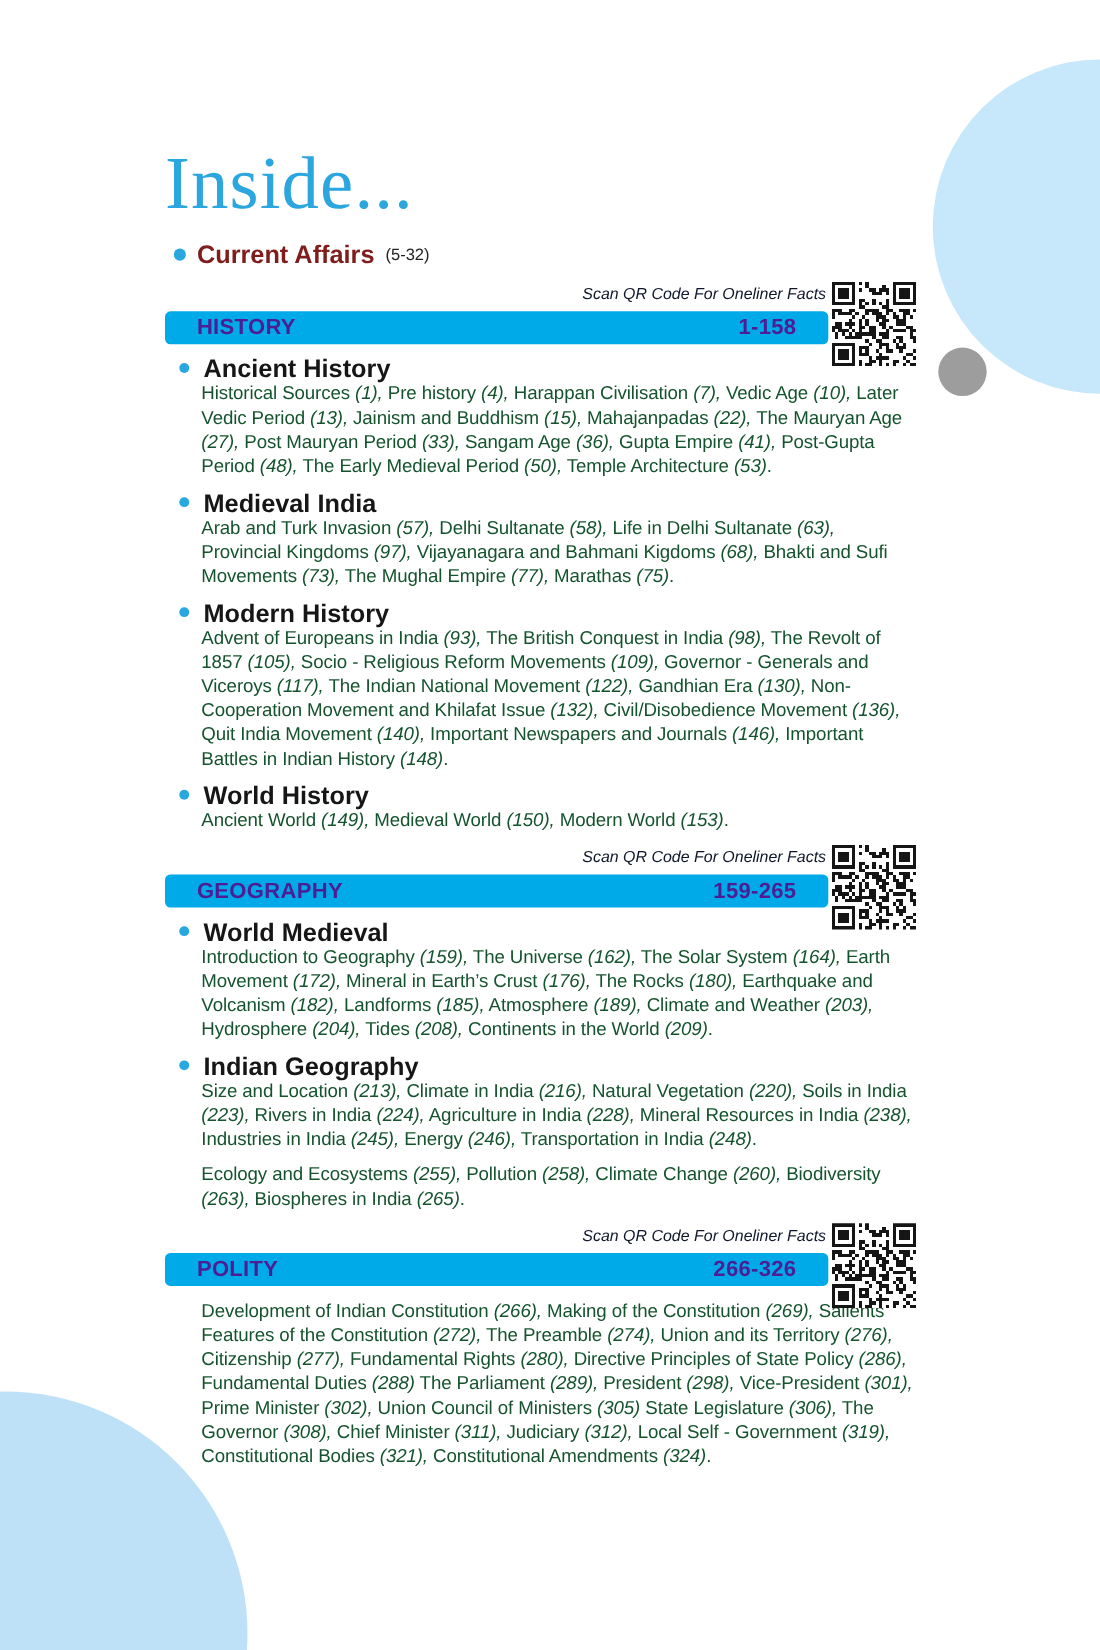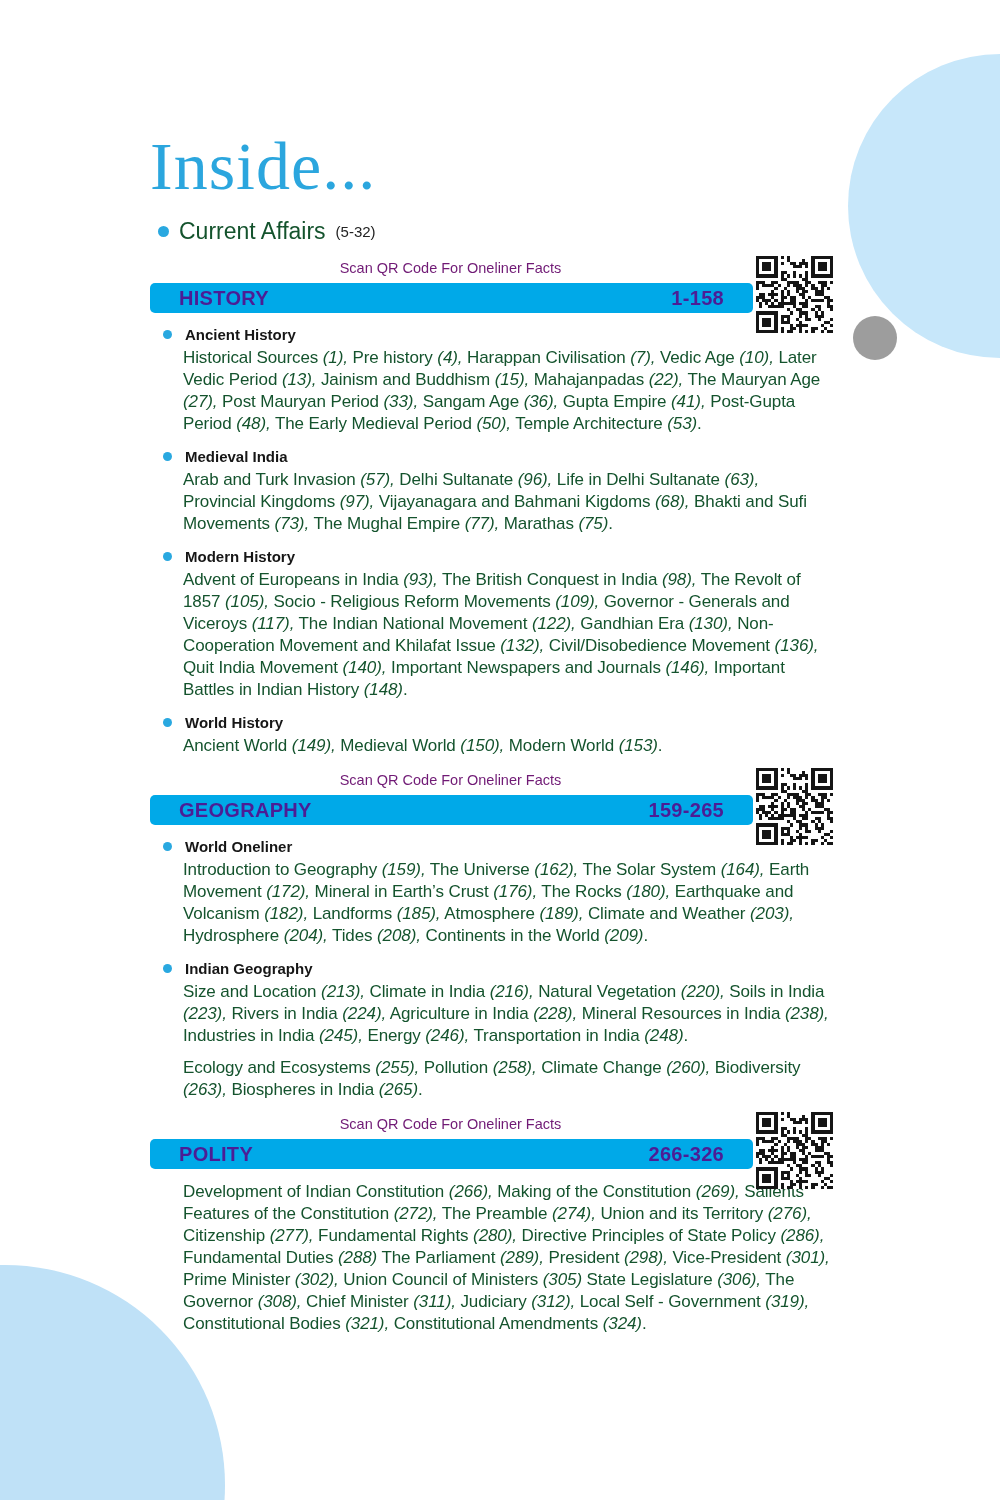--- a/index.html
+++ b/index.html
@@ -26,40 +26,40 @@
   }
 
   .dot{width:11px;height:11px;border-radius:50%;background:#29a8e0;flex:none;}
   .dot.small{width:9px;height:9px;margin-top:7px;}
 
   .current-affairs{
     display:flex;align-items:center;gap:10px;
     margin-top:18px;padding-left:8px;
     font-size:23px;line-height:27px;
   }
-  .ca-label{font-weight:normal;color:#14532d;}
+  .ca-label{font-weight:bold;color:#7f1d1d;}
   .ca-range{font-weight:normal;color:#232323;font-size:15px;}
 
   .section-header{position:relative;margin-top:14px;width:603px;}
   .qr-label{
-    text-align:center;font-size:14.5px;line-height:19px;color:#701a75;
-    padding-right:2px;margin-bottom:5px;
+    text-align:right;font-size:14.5px;line-height:19px;color:#0f172a;
+    padding-right:2px;margin-bottom:5px;font-style:italic;
   }
   .bar{
     height:30px;background:#00a9e8;border-radius:5px;
     display:flex;align-items:center;justify-content:space-between;
     padding:0 29px;color:#4c1d95;font-weight:bold;font-size:20px;
     letter-spacing:0.3px;
   }
   .qr-box{position:absolute;left:606px;top:-3px;width:77px;height:77px;}
 
   .subsection{margin-top:10px;}
   .subhead{
     display:flex;gap:13px;padding-left:13px;
-    font-size:15px;font-weight:bold;line-height:24px;color:#161616;
+    font-size:23px;font-weight:bold;line-height:24px;color:#161616;
   }
   .subbody{
     margin-left:33px;
     font-size:17px;line-height:22px;letter-spacing:-0.1px;
     color:#14532d;
   }
   .subbody i{font-style:italic;}
   .polity-body{margin-top:12px;}
 </style>
 </head>
@@ -98,21 +98,21 @@
         <span>Ancient History</span>
       </div>
       <div class="subbody">Historical Sources <i>(1),</i> Pre history <i>(4),</i> Harappan Civilisation <i>(7),</i> Vedic Age <i>(10),</i> Later Vedic Period <i>(13),</i> Jainism and Buddhism <i>(15),</i> Mahajanpadas <i>(22),</i> The Mauryan Age <i>(27),</i> Post Mauryan Period <i>(33),</i> Sangam Age <i>(36),</i> Gupta Empire <i>(41),</i> Post-Gupta Period <i>(48),</i> The Early Medieval Period <i>(50),</i> Temple Architecture <i>(53)</i>.</div>
     </div>
 
     <div class="subsection">
       <div class="subhead">
         <span class="dot small"></span>
         <span>Medieval India</span>
       </div>
-      <div class="subbody">Arab and Turk Invasion <i>(57),</i> Delhi Sultanate <i>(96),</i> Life in Delhi Sultanate <i>(63),</i> Provincial Kingdoms <i>(97),</i> Vijayanagara and Bahmani Kigdoms <i>(68),</i> Bhakti and Sufi Movements <i>(73),</i> The Mughal Empire <i>(77),</i> Marathas <i>(75)</i>.</div>
+      <div class="subbody">Arab and Turk Invasion <i>(57),</i> Delhi Sultanate <i>(58),</i> Life in Delhi Sultanate <i>(63),</i> Provincial Kingdoms <i>(97),</i> Vijayanagara and Bahmani Kigdoms <i>(68),</i> Bhakti and Sufi Movements <i>(73),</i> The Mughal Empire <i>(77),</i> Marathas <i>(75)</i>.</div>
     </div>
 
     <div class="subsection">
       <div class="subhead">
         <span class="dot small"></span>
         <span>Modern History</span>
       </div>
       <div class="subbody">Advent of Europeans in India <i>(93),</i> The British Conquest in India <i>(98),</i> The Revolt of 1857 <i>(105),</i> Socio - Religious Reform Movements <i>(109),</i>  Governor - Generals and Viceroys <i>(117),</i> The Indian National Movement <i>(122),</i> Gandhian Era <i>(130),</i> Non-Cooperation Movement and Khilafat Issue <i>(132),</i> Civil/Disobedience Movement <i>(136),</i> Quit India Movement <i>(140),</i> Important Newspapers and Journals <i>(146),</i> Important Battles in Indian History <i>(148)</i>.</div>
     </div>
 
@@ -134,21 +134,21 @@
       </div>
       <div class="qr-box"><svg viewBox="0 0 25 25" width="100%" height="100%" shape-rendering="crispEdges">
             <rect width="25" height="25" fill="#ffffff"></rect>
             <path d="M0 0h1v1h-1zM0 1h1v1h-1zM0 2h1v1h-1zM0 3h1v1h-1zM0 4h1v1h-1zM0 5h1v1h-1zM0 6h1v1h-1zM1 0h1v1h-1zM1 6h1v1h-1zM2 0h1v1h-1zM2 2h1v1h-1zM2 3h1v1h-1zM2 4h1v1h-1zM2 6h1v1h-1zM3 0h1v1h-1zM3 2h1v1h-1zM3 3h1v1h-1zM3 4h1v1h-1zM3 6h1v1h-1zM4 0h1v1h-1zM4 2h1v1h-1zM4 3h1v1h-1zM4 4h1v1h-1zM4 6h1v1h-1zM5 0h1v1h-1zM5 6h1v1h-1zM6 0h1v1h-1zM6 1h1v1h-1zM6 2h1v1h-1zM6 3h1v1h-1zM6 4h1v1h-1zM6 5h1v1h-1zM6 6h1v1h-1zM18 0h1v1h-1zM18 1h1v1h-1zM18 2h1v1h-1zM18 3h1v1h-1zM18 4h1v1h-1zM18 5h1v1h-1zM18 6h1v1h-1zM19 0h1v1h-1zM19 6h1v1h-1zM20 0h1v1h-1zM20 2h1v1h-1zM20 3h1v1h-1zM20 4h1v1h-1zM20 6h1v1h-1zM21 0h1v1h-1zM21 2h1v1h-1zM21 3h1v1h-1zM21 4h1v1h-1zM21 6h1v1h-1zM22 0h1v1h-1zM22 2h1v1h-1zM22 3h1v1h-1zM22 4h1v1h-1zM22 6h1v1h-1zM23 0h1v1h-1zM23 6h1v1h-1zM24 0h1v1h-1zM24 1h1v1h-1zM24 2h1v1h-1zM24 3h1v1h-1zM24 4h1v1h-1zM24 5h1v1h-1zM24 6h1v1h-1zM0 18h1v1h-1zM0 19h1v1h-1zM0 20h1v1h-1zM0 21h1v1h-1zM0 22h1v1h-1zM0 23h1v1h-1zM0 24h1v1h-1zM1 18h1v1h-1zM1 24h1v1h-1zM2 18h1v1h-1zM2 20h1v1h-1zM2 21h1v1h-1zM2 22h1v1h-1zM2 24h1v1h-1zM3 18h1v1h-1zM3 20h1v1h-1zM3 21h1v1h-1zM3 22h1v1h-1zM3 24h1v1h-1zM4 18h1v1h-1zM4 20h1v1h-1zM4 21h1v1h-1zM4 22h1v1h-1zM4 24h1v1h-1zM5 18h1v1h-1zM5 24h1v1h-1zM6 18h1v1h-1zM6 19h1v1h-1zM6 20h1v1h-1zM6 21h1v1h-1zM6 22h1v1h-1zM6 23h1v1h-1zM6 24h1v1h-1zM8 6h1v1h-1zM6 8h1v1h-1zM10 6h1v1h-1zM6 10h1v1h-1zM12 6h1v1h-1zM6 12h1v1h-1zM14 6h1v1h-1zM6 14h1v1h-1zM16 6h1v1h-1zM6 16h1v1h-1zM8 0h1v1h-1zM10 0h1v1h-1zM10 1h1v1h-1zM15 1h1v1h-1zM8 2h1v1h-1zM11 2h1v1h-1zM12 2h1v1h-1zM14 2h1v1h-1zM15 2h1v1h-1zM16 2h1v1h-1zM12 3h1v1h-1zM13 3h1v1h-1zM14 3h1v1h-1zM16 3h1v1h-1zM8 5h1v1h-1zM9 5h1v1h-1zM12 5h1v1h-1zM16 5h1v1h-1zM8 7h1v1h-1zM9 7h1v1h-1zM15 7h1v1h-1zM16 7h1v1h-1zM0 8h1v1h-1zM1 8h1v1h-1zM2 8h1v1h-1zM5 8h1v1h-1zM10 8h1v1h-1zM11 8h1v1h-1zM12 8h1v1h-1zM13 8h1v1h-1zM16 8h1v1h-1zM17 8h1v1h-1zM20 8h1v1h-1zM21 8h1v1h-1zM22 8h1v1h-1zM24 8h1v1h-1zM0 9h1v1h-1zM2 9h1v1h-1zM3 9h1v1h-1zM4 9h1v1h-1zM5 9h1v1h-1zM7 9h1v1h-1zM10 9h1v1h-1zM12 9h1v1h-1zM13 9h1v1h-1zM14 9h1v1h-1zM16 9h1v1h-1zM18 9h1v1h-1zM21 9h1v1h-1zM22 9h1v1h-1zM0 10h1v1h-1zM9 10h1v1h-1zM13 10h1v1h-1zM14 10h1v1h-1zM15 10h1v1h-1zM18 10h1v1h-1zM19 10h1v1h-1zM21 10h1v1h-1zM23 10h1v1h-1zM5 11h1v1h-1zM8 11h1v1h-1zM10 11h1v1h-1zM13 11h1v1h-1zM15 11h1v1h-1zM16 11h1v1h-1zM19 11h1v1h-1zM20 11h1v1h-1zM21 11h1v1h-1zM1 12h1v1h-1zM2 12h1v1h-1zM4 12h1v1h-1zM5 12h1v1h-1zM8 12h1v1h-1zM10 12h1v1h-1zM14 12h1v1h-1zM15 12h1v1h-1zM19 12h1v1h-1zM20 12h1v1h-1zM21 12h1v1h-1zM0 13h1v1h-1zM1 13h1v1h-1zM2 13h1v1h-1zM5 13h1v1h-1zM8 13h1v1h-1zM9 13h1v1h-1zM11 13h1v1h-1zM12 13h1v1h-1zM15 13h1v1h-1zM17 13h1v1h-1zM22 13h1v1h-1zM23 13h1v1h-1zM0 14h1v1h-1zM2 14h1v1h-1zM3 14h1v1h-1zM4 14h1v1h-1zM8 14h1v1h-1zM11 14h1v1h-1zM12 14h1v1h-1zM16 14h1v1h-1zM18 14h1v1h-1zM19 14h1v1h-1zM20 14h1v1h-1zM21 14h1v1h-1zM23 14h1v1h-1zM24 14h1v1h-1zM1 15h1v1h-1zM3 15h1v1h-1zM5 15h1v1h-1zM7 15h1v1h-1zM8 15h1v1h-1zM9 15h1v1h-1zM10 15h1v1h-1zM11 15h1v1h-1zM12 15h1v1h-1zM14 15h1v1h-1zM15 15h1v1h-1zM16 15h1v1h-1zM23 15h1v1h-1zM1 16h1v1h-1zM4 16h1v1h-1zM5 16h1v1h-1zM7 16h1v1h-1zM8 16h1v1h-1zM12 16h1v1h-1zM15 16h1v1h-1zM16 16h1v1h-1zM19 16h1v1h-1zM20 16h1v1h-1zM23 16h1v1h-1zM24 16h1v1h-1zM10 17h1v1h-1zM13 17h1v1h-1zM14 17h1v1h-1zM18 17h1v1h-1zM20 17h1v1h-1zM24 17h1v1h-1zM11 18h1v1h-1zM14 18h1v1h-1zM15 18h1v1h-1zM16 18h1v1h-1zM19 18h1v1h-1zM21 18h1v1h-1zM8 19h1v1h-1zM9 19h1v1h-1zM10 19h1v1h-1zM14 19h1v1h-1zM16 19h1v1h-1zM19 19h1v1h-1zM20 19h1v1h-1zM21 19h1v1h-1zM8 20h1v1h-1zM10 20h1v1h-1zM13 20h1v1h-1zM16 20h1v1h-1zM17 20h1v1h-1zM20 20h1v1h-1zM24 20h1v1h-1zM8 21h1v1h-1zM9 21h1v1h-1zM10 21h1v1h-1zM14 21h1v1h-1zM22 21h1v1h-1zM23 21h1v1h-1zM11 22h1v1h-1zM13 22h1v1h-1zM14 22h1v1h-1zM15 22h1v1h-1zM16 22h1v1h-1zM21 22h1v1h-1zM24 22h1v1h-1zM8 23h1v1h-1zM11 23h1v1h-1zM12 23h1v1h-1zM14 23h1v1h-1zM18 23h1v1h-1zM19 23h1v1h-1zM22 23h1v1h-1zM8 24h1v1h-1zM10 24h1v1h-1zM11 24h1v1h-1zM14 24h1v1h-1zM16 24h1v1h-1zM18 24h1v1h-1zM21 24h1v1h-1zM23 24h1v1h-1zM24 24h1v1h-1z" fill="#151515"></path>
           </svg></div>
     </div>
 
     <div class="subsection">
       <div class="subhead">
         <span class="dot small"></span>
-        <span>World Oneliner</span>
+        <span>World Medieval</span>
       </div>
       <div class="subbody">Introduction to Geography <i>(159),</i> The Universe <i>(162),</i> The Solar System <i>(164),</i> Earth Movement <i>(172),</i> Mineral in Earth’s Crust <i>(176),</i> The Rocks <i>(180),</i> Earthquake and Volcanism <i>(182),</i> Landforms <i>(185),</i> Atmosphere <i>(189),</i> Climate and Weather <i>(203),</i> Hydrosphere <i>(204),</i> Tides <i>(208),</i> Continents in the World <i>(209)</i>.</div>
     </div>
 
     <div class="subsection">
       <div class="subhead">
         <span class="dot small"></span>
         <span>Indian Geography</span>
       </div>
       <div class="subbody">Size and Location <i>(213),</i> Climate in India <i>(216),</i> Natural Vegetation <i>(220),</i> Soils in India <i>(223),</i> Rivers in India <i>(224),</i> Agriculture in India <i>(228),</i> Mineral Resources in India <i>(238),</i> Industries in India <i>(245),</i> Energy <i>(246),</i> Transportation in India <i>(248)</i>.</div>

